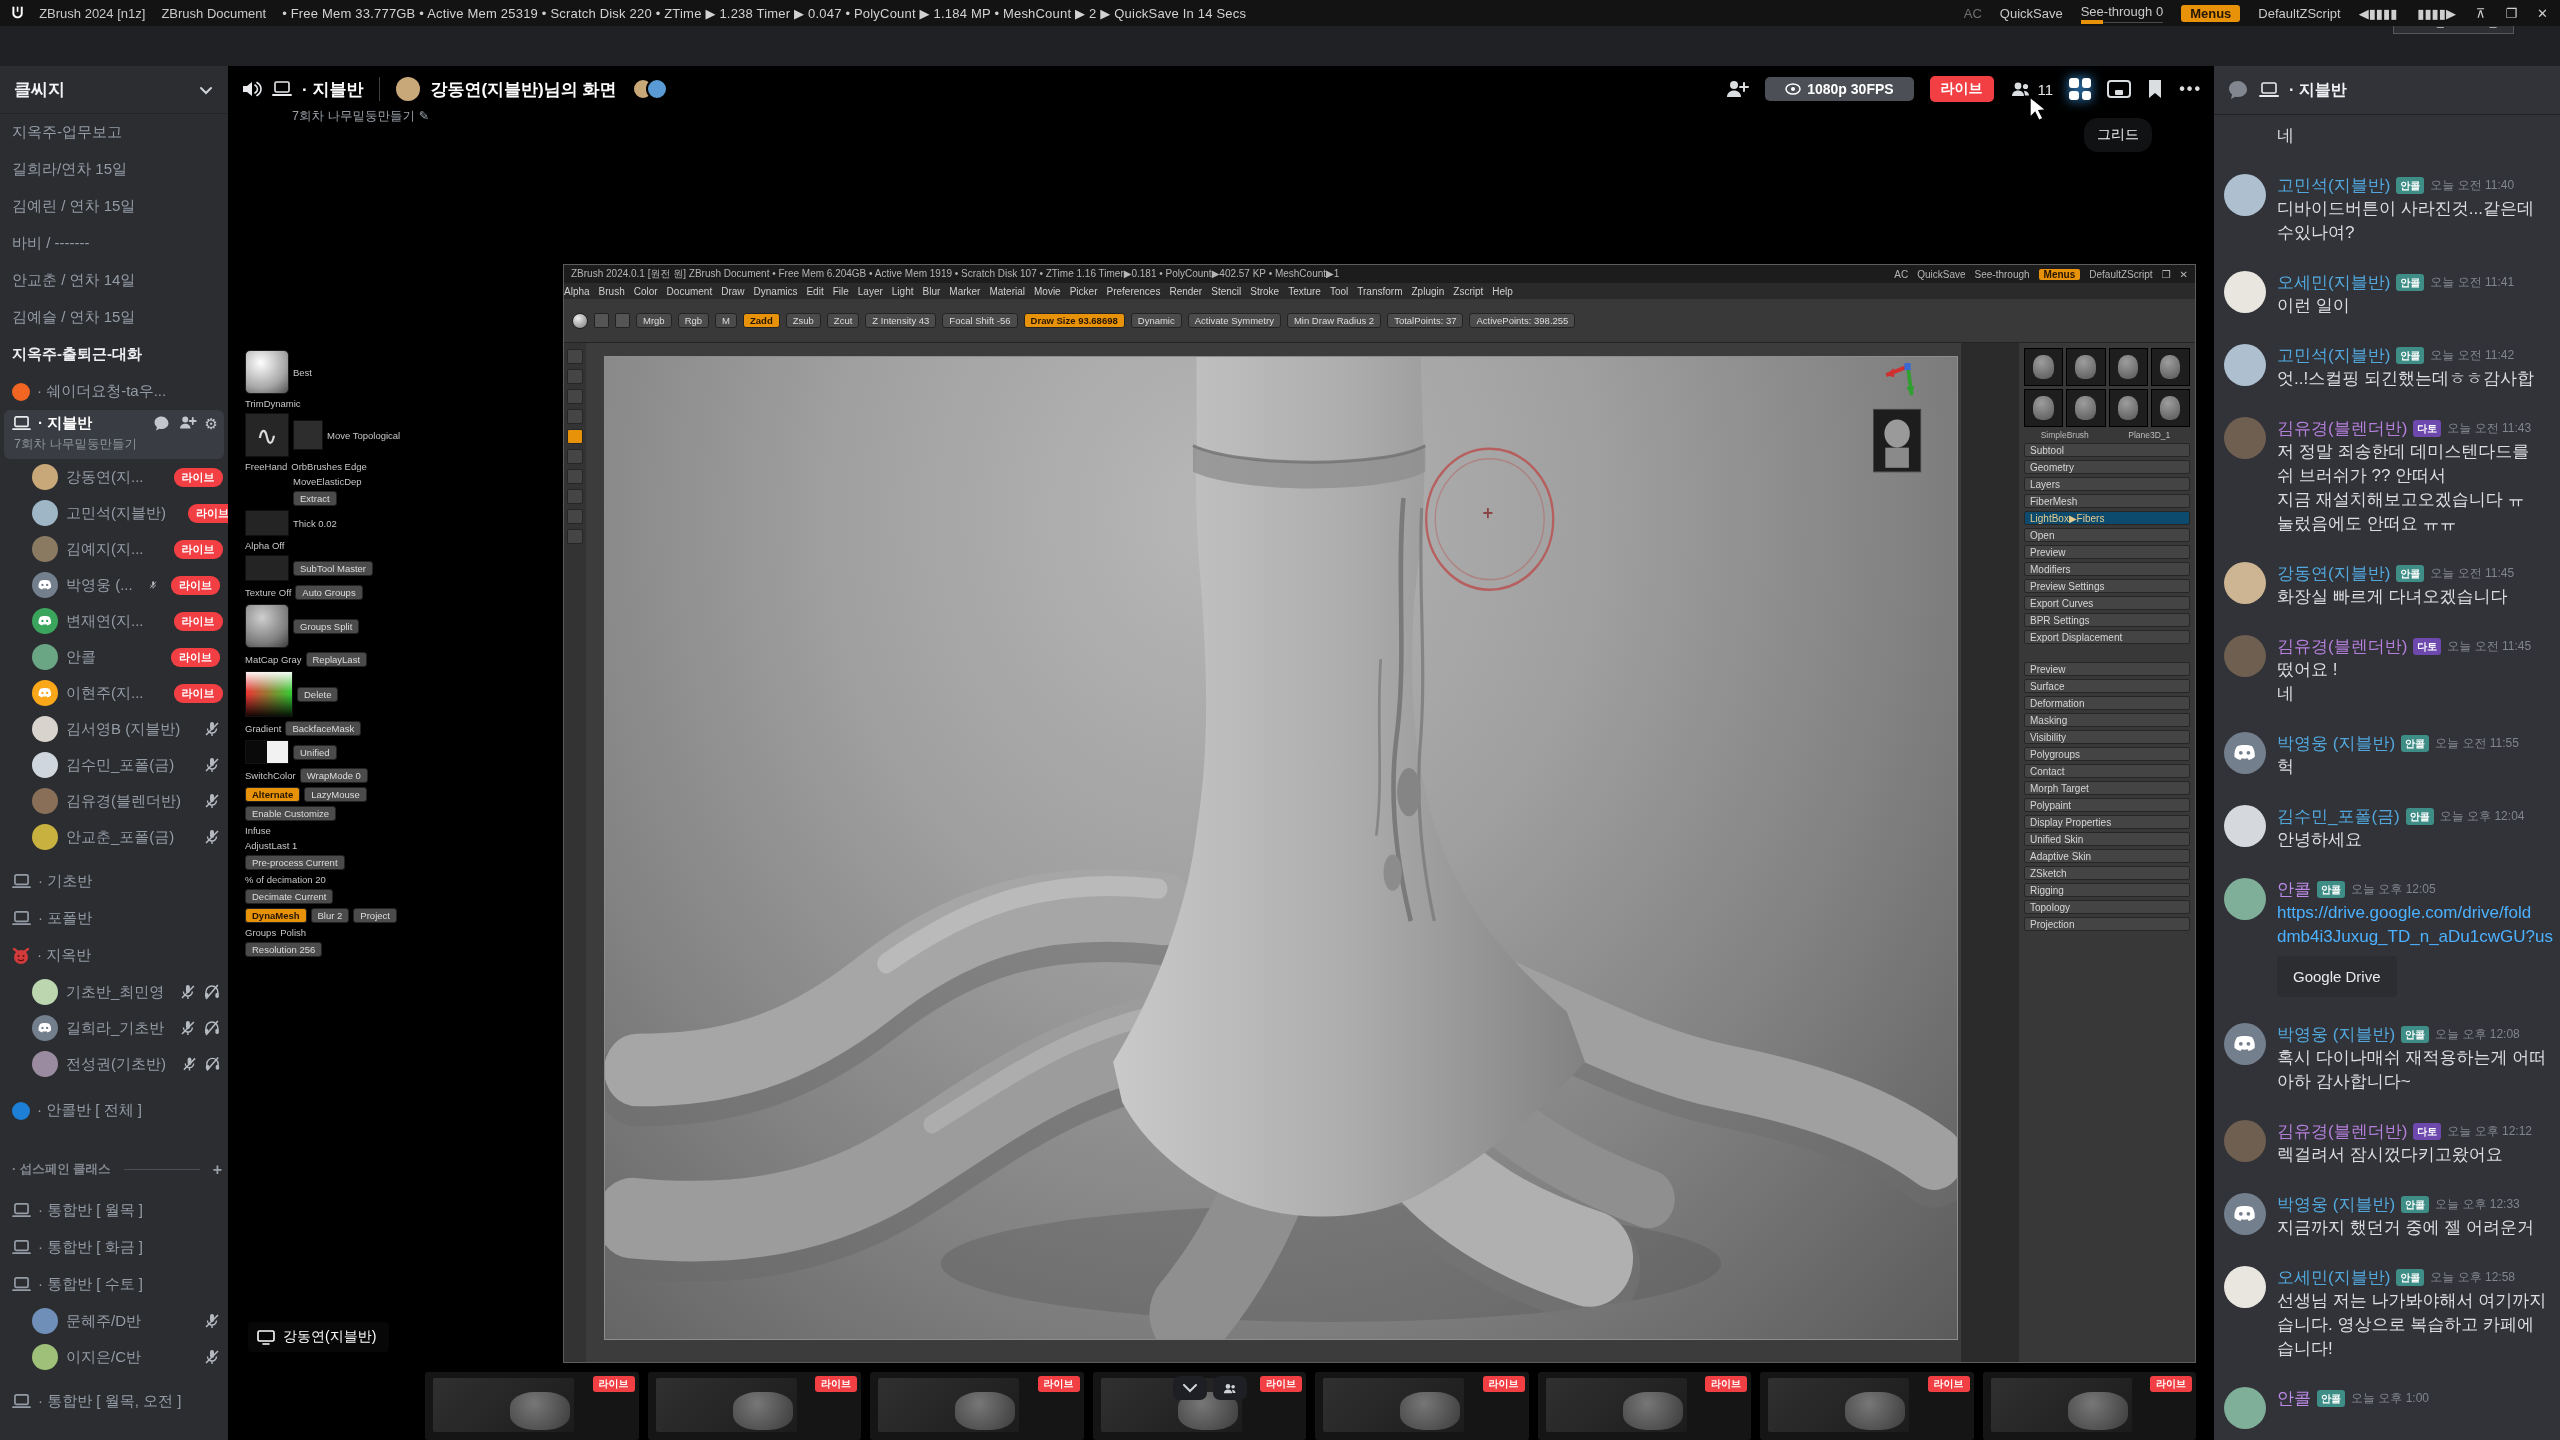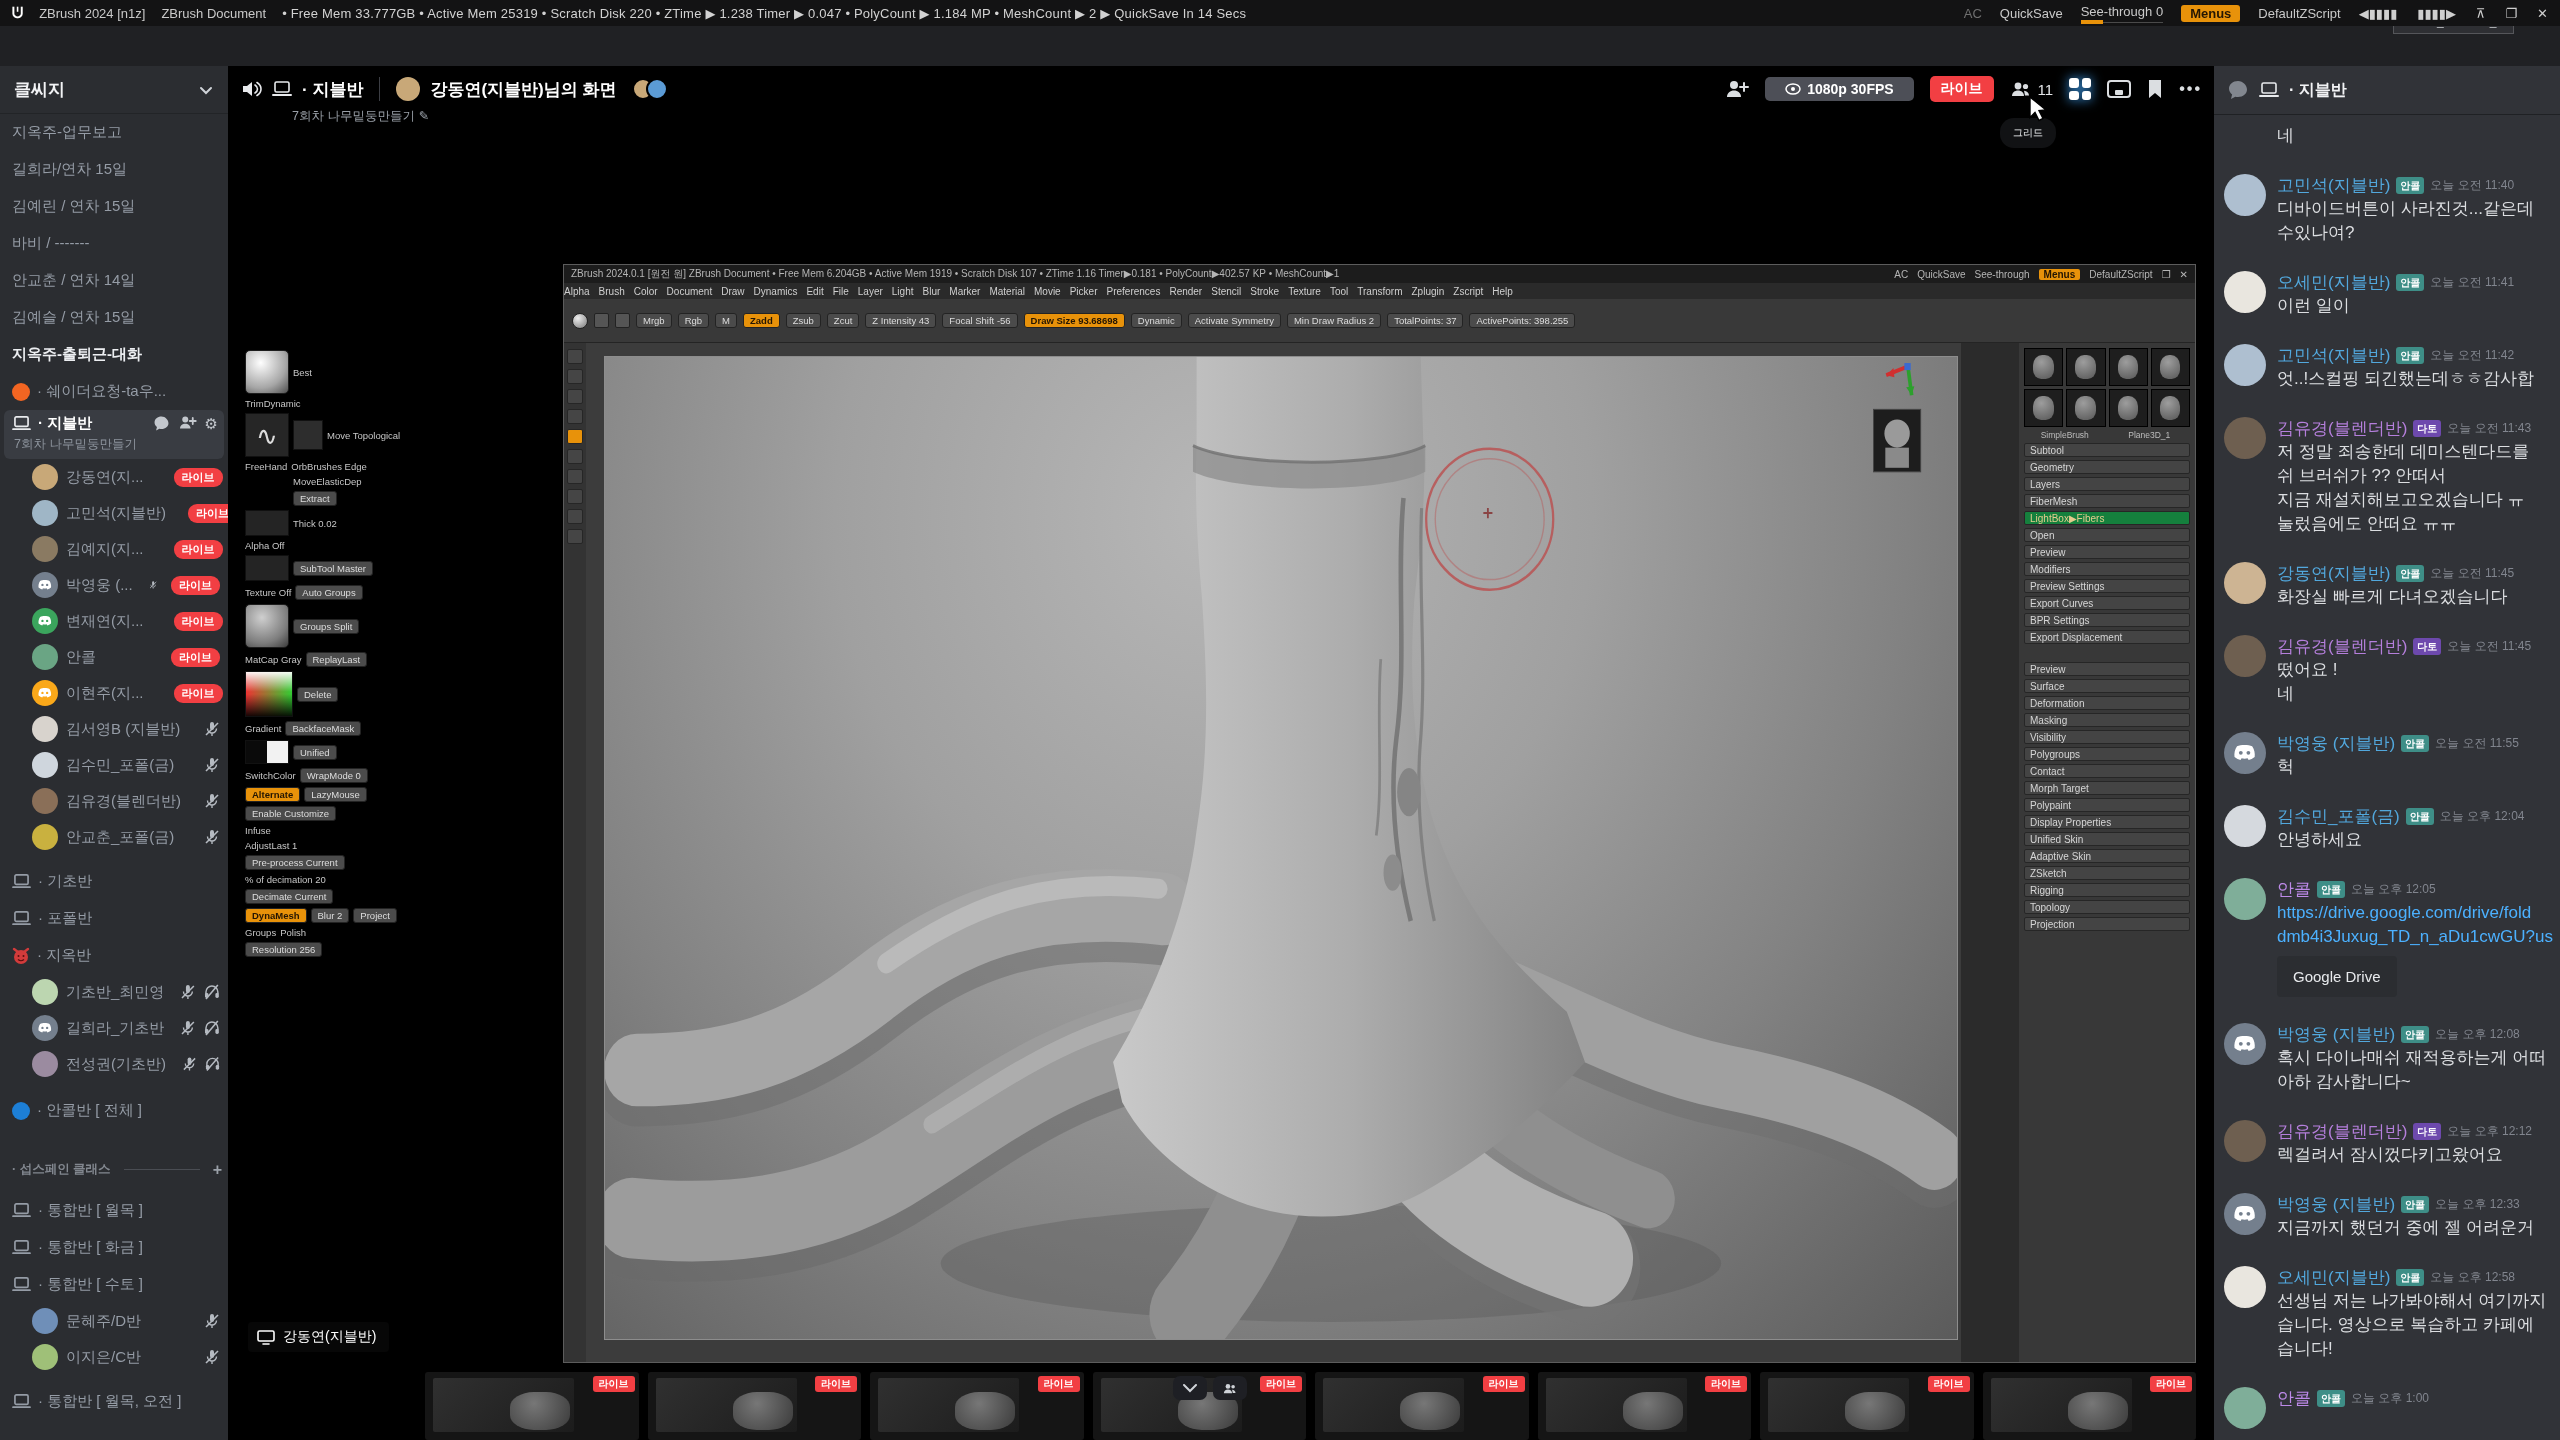--- a/index.html
+++ b/index.html
@@ -56,22 +56,22 @@
   .mini-avs .avatar+.avatar { margin-left:-8px; }
   #stream-sub { position:absolute; left:64px; top:42px; color:#9aa0a8; font-size:12.5px; }
   #sh-right { margin-left:auto; display:flex; align-items:center; gap:16px; }
   .q-badge { background:rgba(90,93,102,.85); padding:4px 20px; border-radius:5px; font-weight:bold;
     font-size:14px; display:flex; align-items:center; gap:6px; }
   .live-badge { background:#f23f43; padding:4px 11px; border-radius:5px; font-weight:bold; font-size:14px; }
   .viewers { display:flex; align-items:center; gap:6px; font-size:15px; color:#e3e5e8; }
   .grid-ic { width:22px; height:22px; display:grid; grid-template-columns:1fr 1fr; gap:3px;
     filter:drop-shadow(0 0 6px #3fa8ff); }
   .grid-ic b { background:#fff; border-radius:3px; }
-  #tooltip { position:absolute; left:1772px; top:52px; background:#111214; color:#eef0f2;
-    font-size:10px; padding:8px 13px; border-radius:14px; }
+  #tooltip { position:absolute; left:1856px; top:52px; background:#111214; color:#eef0f2;
+    font-size:14px; padding:8px 13px; border-radius:14px; }
   #cursor { position:absolute; left:1800px; top:30px; z-index:40; }
 
   
   #zwin { position:absolute; left:335px; top:198px; width:1633px; height:1099px;
     background:#2f2f2f; border:1px solid #5c5c5c; display:flex; flex-direction:column; z-index:5; }
   #z-title { height:18px; background:#1c1c1c; color:#b5b5b5; font-size:10px; display:flex;
     align-items:center; gap:10px; padding:0 7px; white-space:nowrap; overflow:hidden; }
   #z-title .zr { margin-left:auto; display:flex; gap:9px; align-items:center; }
   #z-title .mchip { background:#e8920a; color:#231503; font-weight:bold; padding:0 5px; border-radius:2px; }
   #z-menu { height:16px; background:#2a2a2a; color:#cfcfcf; font-size:10px; display:flex; gap:9px;
@@ -99,21 +99,21 @@
     border:1px solid #232323; border-radius:3px; padding:1px 4px; }
   #z-gap { width:58px; background:#2b2b2b; }
   #z-dock { width:176px; background:#383838; padding:5px 5px; display:flex; flex-direction:column; gap:3px; overflow:hidden; }
   .z-thumbs { display:grid; grid-template-columns:repeat(4,1fr); gap:3px; }
   .z-thumb { height:38px; background:#1e1e1e; border:1px solid #000; position:relative; }
   .z-thumb::after { content:""; position:absolute; left:22%; top:18%; width:55%; height:64%;
     background:radial-gradient(circle at 40% 30%, #9d9d9d, #565656); border-radius:45% 45% 40% 40%; }
   .z-thumb-label { font-size:8.5px; color:#bdbdbd; text-align:center; white-space:nowrap; overflow:hidden; }
   .z-mrow { height:14px; background:#444; border:1px solid #262626; border-radius:2px; color:#d6d6d6;
     font-size:10px; display:flex; align-items:center; padding:0 5px; white-space:nowrap; overflow:hidden; }
-  .z-mrow.hl { background:#15803d; color:#e5cb8e; }
+  .z-mrow.hl { background:#0c4a6e; color:#e5cb8e; }
   .z-dock-gap { height:12px; }
 
   
   #palette { position:absolute; left:17px; top:284px; width:158px; display:flex; flex-direction:column;
     gap:4px; z-index:6; font-size:9.5px; color:#c7c7c7; }
   .p-row { display:flex; gap:4px; align-items:center; }
   .p-ball { width:44px; height:44px; border-radius:5px; border:1px solid #1d1d1d; flex:none;
     background:radial-gradient(circle at 35% 28%, #fefefe, #a6a6a6 62%, #4f4f4f); }
   .p-gball { width:44px; height:44px; border-radius:5px; border:1px solid #1d1d1d; flex:none;
     background:radial-gradient(circle at 38% 30%, #cfcfcf, #7d7d7d 65%, #3c3c3c); }

